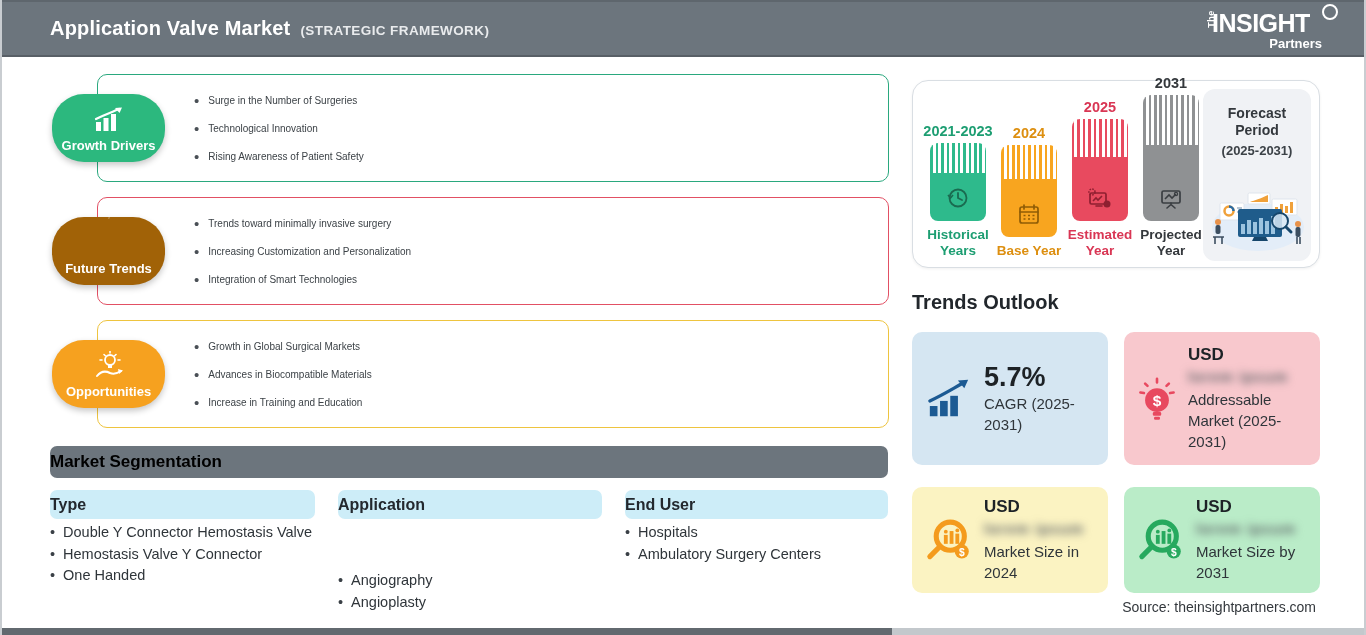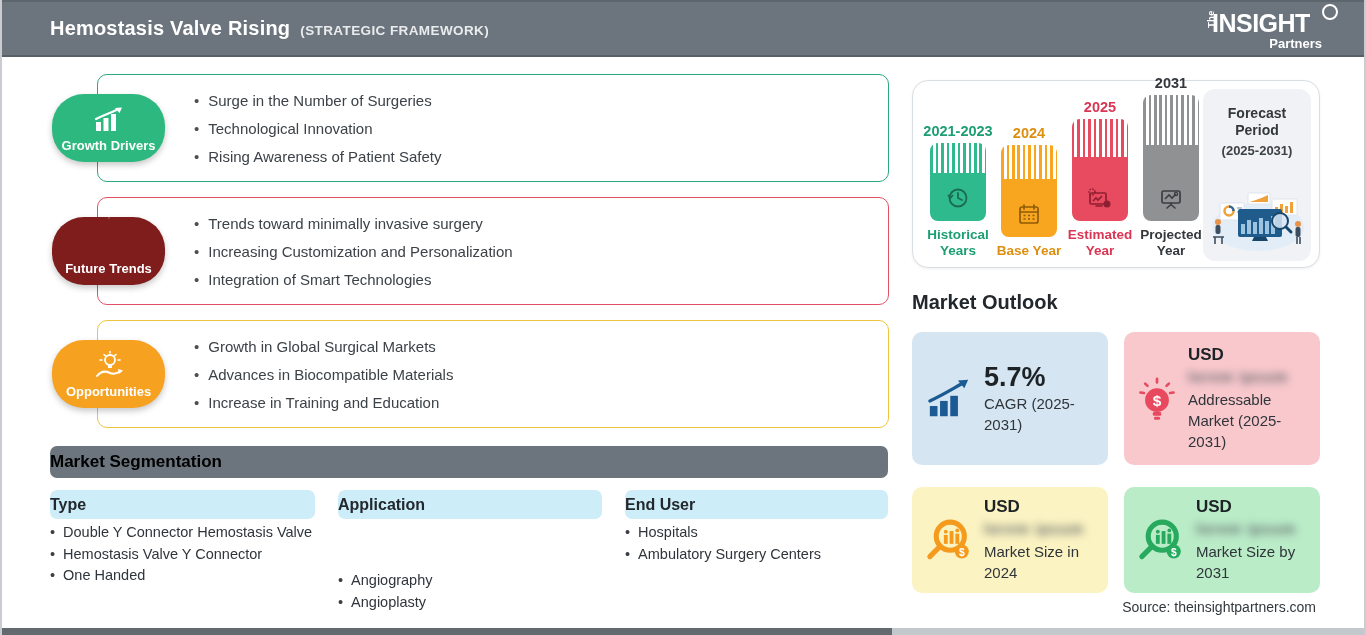--- a/index.html
+++ b/index.html
@@ -14,21 +14,21 @@
   .hdr-title{color:#ffffff;font-size:20px;font-weight:bold;letter-spacing:.2px;}
   .hdr-sub{color:#e9ebed;font-size:13.5px;font-weight:600;letter-spacing:.4px;}
   .logo{position:relative;width:140px;height:44px;color:#fff;}
   .logo-the{position:absolute;left:2px;top:7px;font-size:9px;font-weight:bold;transform:rotate(-90deg);transform-origin:center;letter-spacing:.5px;}
   .logo-insight{position:absolute;left:12px;top:2px;font-size:25px;font-weight:800;letter-spacing:-.5px;}
   .logo-ring{position:absolute;right:2px;top:-3px;width:16px;height:16px;border:2.5px solid #fff;border-radius:50%;}
   .logo-partners{position:absolute;right:18px;bottom:0;font-size:13px;font-weight:bold;}
   
   .fw-box{position:absolute;left:95px;width:792px;height:108px;border:1.6px solid;border-radius:10px;
           display:flex;flex-direction:column;justify-content:center;padding-left:96px;gap:13px;background:#fff;}
-  .fw-item{font-size:15px;color:#3c4247;display:flex;align-items:center;gap:9px;line-height:15px;}
+  .fw-item{font-size:10px;color:#3c4247;display:flex;align-items:center;gap:9px;line-height:15px;}
   .fw-item::before{content:"•";color:#4a5056;font-size:15px;}
   .badge{position:absolute;left:50px;width:113px;height:68px;border-radius:32px;display:flex;flex-direction:column;
          align-items:center;justify-content:flex-end;padding-bottom:9px;gap:3px;box-shadow:0 3px 6px rgba(0,0,0,.22);}
   .badge-label{color:#fff;font-size:13px;font-weight:bold;white-space:nowrap;}
   .badge svg{display:block;}
   
   .seg-bar{position:absolute;left:48px;top:446px;width:838px;height:32px;background:#6c757d;border-radius:7px;
            display:flex;align-items:center;color:#000000;font-size:17px;font-weight:bold;}
   .seg-head{position:absolute;top:490px;height:29px;background:#cdedf8;border-radius:7px;display:flex;align-items:center;
             font-size:16px;font-weight:bold;color:#23282e;}
@@ -63,21 +63,21 @@
   .sbar{position:absolute;left:0;bottom:0;width:1366px;height:7px;background:#c3c8cc;}
   .sthumb{position:absolute;left:0;top:0;width:890px;height:7px;background:#62696f;}
 </style>
 </head>
 <body>
 
 <div id="canvas">
 
   <div class="hdr">
     <div class="hdr-title-wrap">
-      <span class="hdr-title">Hemostasis Valve Rising</span>
+      <span class="hdr-title">Application Valve Market</span>
       <span class="hdr-sub">(STRATEGIC FRAMEWORK)</span>
     </div>
     <div class="logo">
       <span class="logo-the">The</span>
       <span class="logo-insight">INSIGHT</span>
       <span class="logo-ring"></span>
       <span class="logo-partners">Partners</span>
     </div>
   </div>
 
@@ -95,21 +95,21 @@
       <path d="M23 1 L30 0.5 L27.5 6 Z" fill="#fff"></path>
     </svg>
     <span class="badge-label">Growth Drivers</span>
   </div>
 
   <div class="fw-box" style="top:197px;border-color:#e25064;">
     <div class="fw-item">Trends toward minimally invasive surgery</div>
     <div class="fw-item">Increasing Customization and Personalization</div>
     <div class="fw-item">Integration of Smart Technologies</div>
   </div>
-  <div class="badge" style="top:217px;background:#7f1d1d;gap:42px;">
+  <div class="badge" style="top:217px;background:#a16207;gap:42px;">
     <svg width="32" height="30" viewBox="0 0 32 30">
       <circle cx="14" cy="16" r="11" stroke="#fff" stroke-width="1.8" fill="none"></circle>
       <circle cx="14" cy="16" r="6.5" stroke="#fff" stroke-width="1.8" fill="none"></circle>
       <circle cx="14" cy="16" r="2.2" fill="#fff"></circle>
       <path d="M14 16 L25 5" stroke="#fff" stroke-width="1.8" stroke-linecap="round"></path>
       <path d="M22 2 L28 2.5 L27 8 Z" fill="#fff"></path>
     </svg>
     <span class="badge-label">Future Trends</span>
   </div>
 
@@ -253,21 +253,21 @@
         <circle cx="10" cy="31" r="3" fill="#e8924a"></circle>
           <rect x="7.5" y="34" width="5" height="9" rx="2" fill="#3c4e60"></rect>
         <path d="M5 46 L16 46 M7 46 L7 53 M14 46 L14 53" stroke="#3c4e60" stroke-width="1.6"></path>
         <circle cx="90" cy="33" r="3" fill="#e8924a"></circle>
           <rect x="87.5" y="36" width="5" height="10" rx="2" fill="#3c4e60"></rect>
         <path d="M89 46 L89 53 M92 46 L92 53" stroke="#3c4e60" stroke-width="1.6"></path>
       </svg>
     </div>
   </div>
 
-  <div class="mo-title">Market Outlook</div>
+  <div class="mo-title">Trends Outlook</div>
 
   <div class="mo-card" style="left:910px;top:332px;width:196px;height:133px;background:#d5e6f2;">
     <svg width="54" height="46" viewBox="0 0 36 31">
       <rect x="3" y="21" width="6" height="8" fill="#1c5a93"></rect>
       <rect x="11" y="17" width="6" height="12" fill="#1c5a93"></rect>
       <rect x="19" y="13" width="6" height="16" fill="#1c5a93"></rect>
       <path d="M3 17 C 12 13, 20 8, 29 3" stroke="#1c5a93" stroke-width="2.6" fill="none" stroke-linecap="round"></path>
       <path d="M25 1 L33 0.5 L30 7 Z" fill="#1c5a93"></path>
     </svg>
     <div class="txt">

